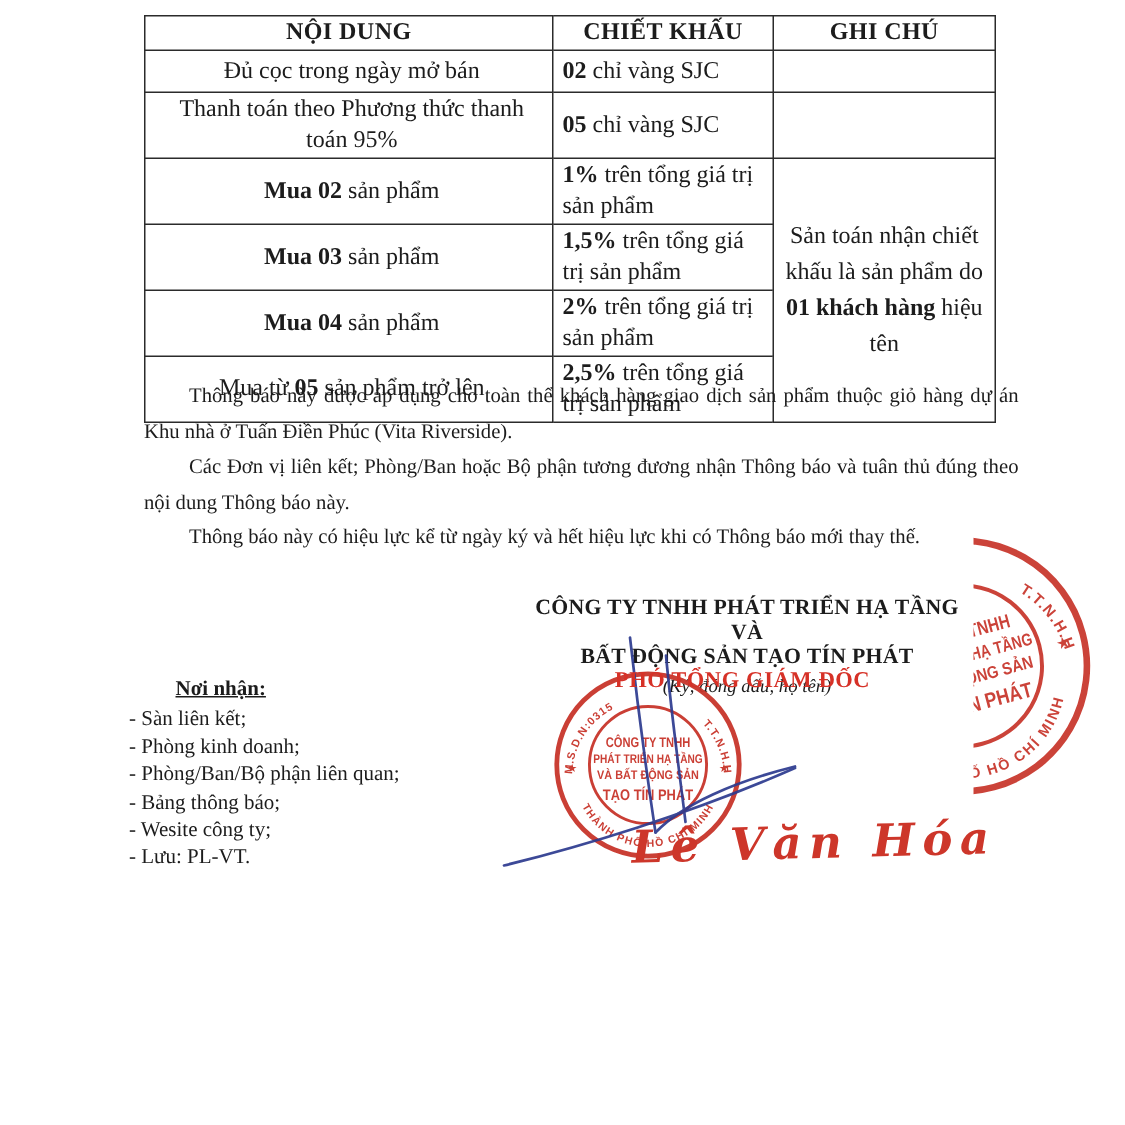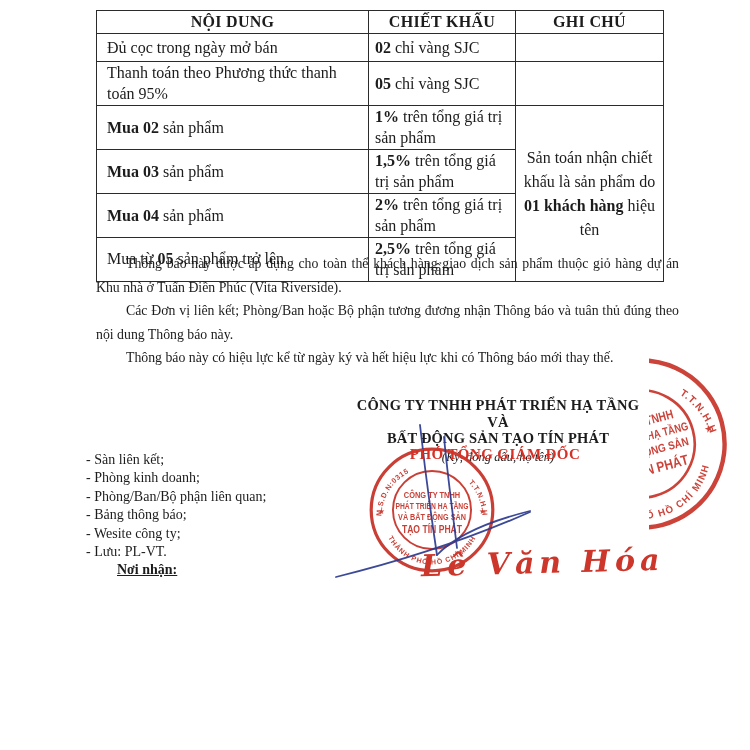--- a/index.html
+++ b/index.html
@@ -9,21 +9,21 @@
   }
   
   #discount-table{
     position:absolute;left:96px;top:10px;width:567px;
     border-collapse:collapse;table-layout:fixed;font-size:16px;
   }
   #discount-table th,#discount-table td{
     border:1.5px solid #2b2b2b;vertical-align:middle;padding:1px 6px;line-height:1.28;
   }
   #discount-table th{font-weight:bold;text-align:center;letter-spacing:.3px;}
-  #discount-table td.cell-content{text-align:left;padding-left:10px;}
+  #discount-table td.cell-content{text-align:center;padding-left:10px;}
   #discount-table td.cell-discount{text-align:left;}
   #discount-table td.cell-note{text-align:center;line-height:1.5;}
   .b{font-weight:bold;}
   
   #body-text{
     position:absolute;left:96px;top:252px;width:583px;
     font-size:13.8px;line-height:23.6px;text-align:justify;
   }
   #body-text p{margin:0;text-indent:30px;}
   
@@ -165,24 +165,24 @@
       <path class="sig" d="M 90,10 C 95,55 101,100 107,140" stroke="#2c3a8f"></path>
       <path class="sig" d="M 114,22 C 118,65 123,100 127,133" stroke="#2c3a8f"></path>
       <path class="sig" d="M 107,140 C 125,121 160,106 200,96" stroke="#2c3a8f"></path>
       <path class="sig" d="M 6,162 C 55,150 130,128 200,97" stroke="#2c3a8f"></path>
     </g>
   </svg>
 
   <div id="signer-name" style="color: rgb(205, 54, 42);">Lê Văn Hóa</div>
 
   <div id="recipients">
+    <div id="recipients-heading">Nơi nhận:</div>
     <div id="recipients-list">
         <div>- Sàn liên kết;</div>
         <div>- Phòng kinh doanh;</div>
         <div>- Phòng/Ban/Bộ phận liên quan;</div>
         <div>- Bảng thông báo;</div>
         <div>- Wesite công ty;</div>
         <div>- Lưu: PL-VT.</div>
       </div>
-    <div id="recipients-heading">Nơi nhận:</div>
   </div>
 
 </div>
 
 </body></html>

